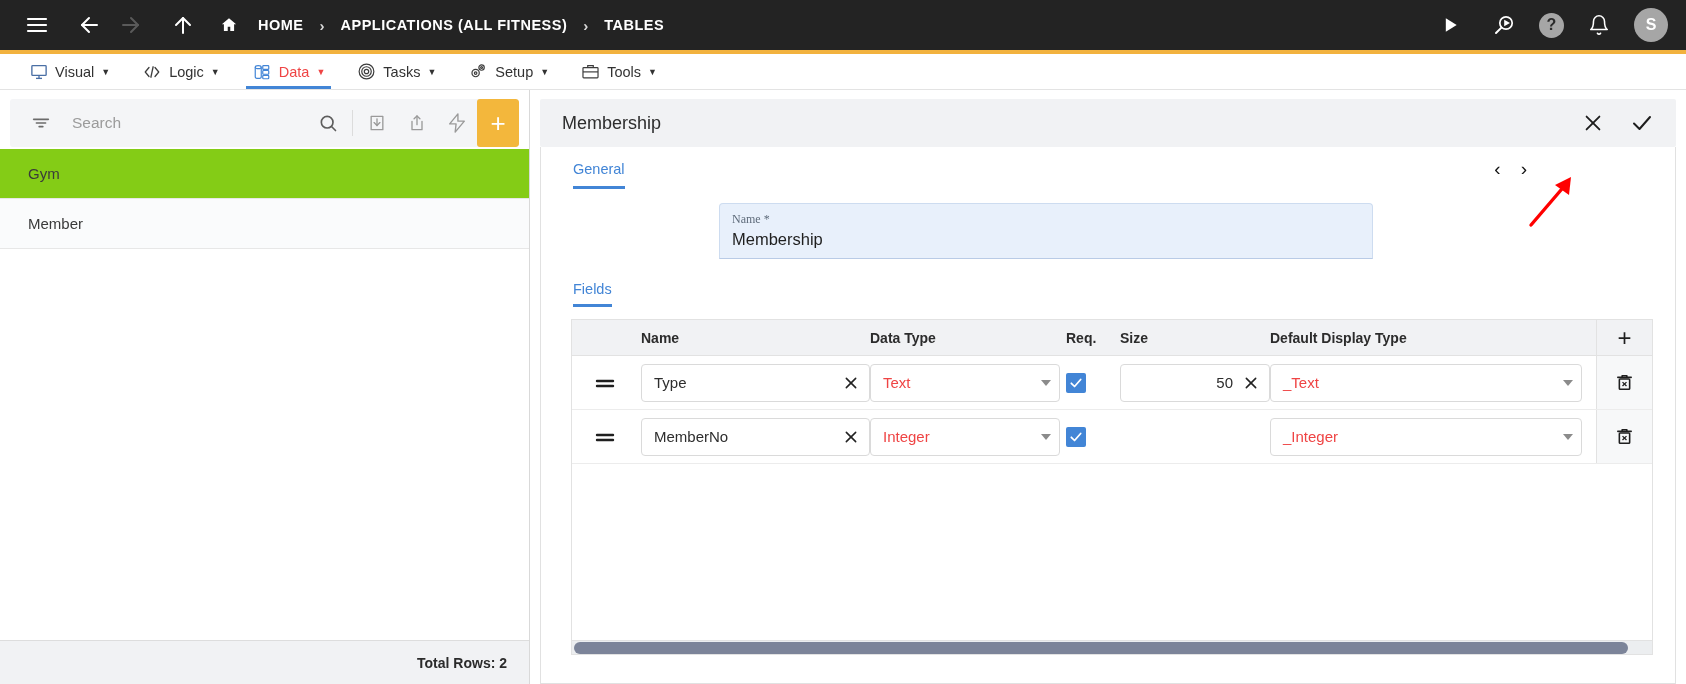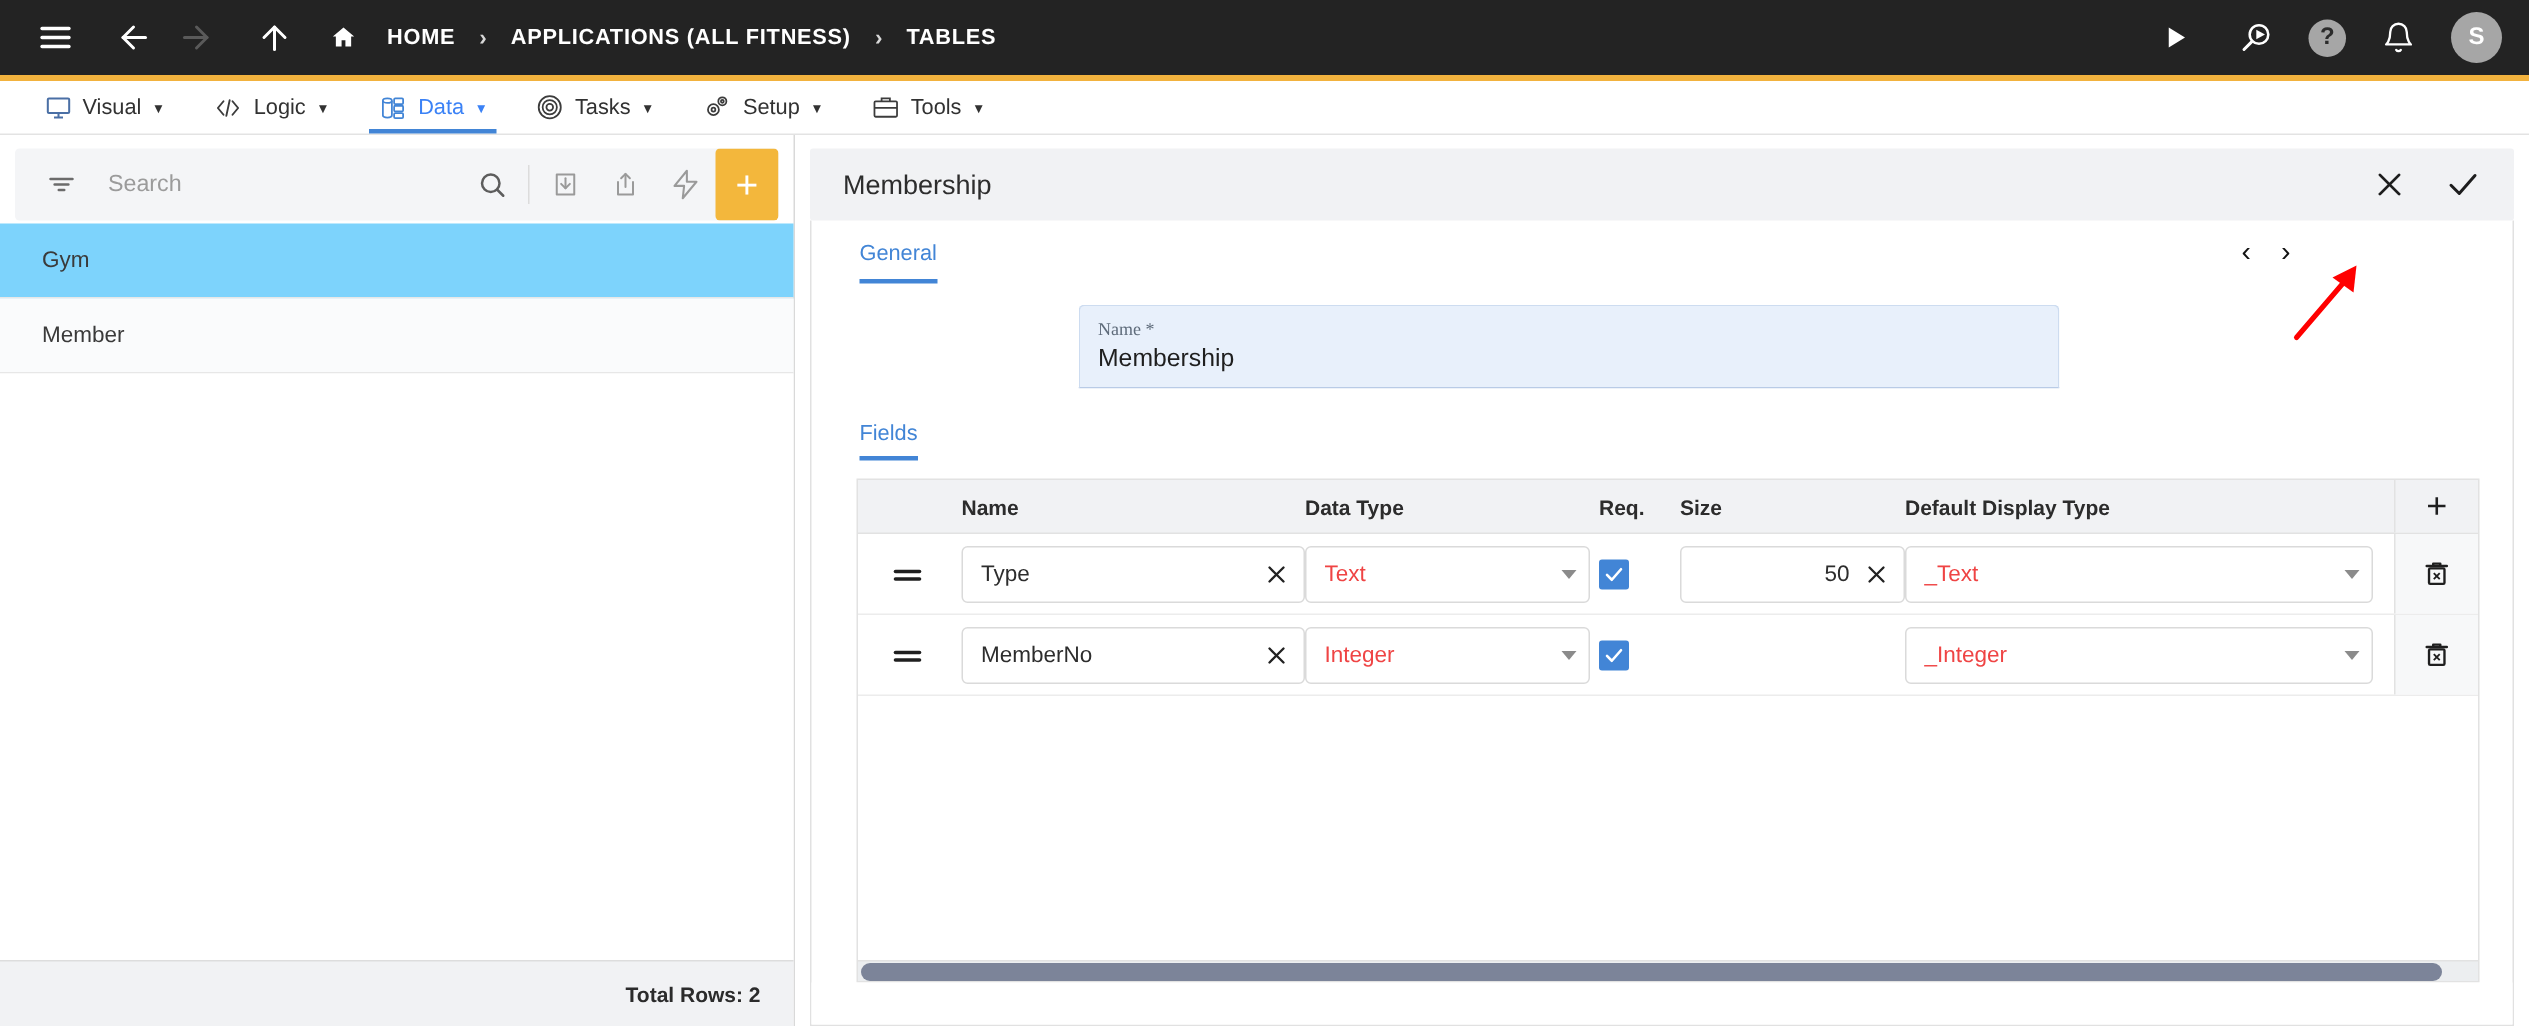--- a/index.html
+++ b/index.html
@@ -45,21 +45,21 @@
 
   
   .menubar {
     height: 36px; background: #ffffff; border-bottom: 1px solid #e3e3e3;
     display: flex; align-items: stretch; padding-left: 14px;
   }
   .menu-item {
     display: flex; align-items: center; gap: 7px; padding: 0 16px;
     font-size: 14.5px; color: #323232; cursor: pointer; position: relative;
   }
-  .menu-item.active { color: #3b82f6; }
+  .menu-item.active { color: #ef4444; }
   .menu-item.active::after {
     content: ""; position: absolute; left: 10px; right: 10px; bottom: 0;
     height: 3px; background: #4285d6;
   }
   .menu-caret { font-size: 9px; }
   .mi-icon { display: flex; align-items: center; }
 
   
   .body-wrap { display: flex; height: calc(684px - 50px - 4px - 36px); }
 
@@ -88,21 +88,21 @@
     width: 42px; height: 48px; background: #f3b73c; color: #ffffff;
     display: flex; align-items: center; justify-content: center;
     font-size: 26px; font-weight: 300; cursor: pointer; border-radius: 3px;
   }
   .grid-head {
     background: #f1f2f4; border-bottom: 3px solid #4285d6;
     padding: 16px 0 16px 28px; font-size: 15px; font-weight: bold; color: #2b2b2b;
   }
   .grid-row {
     padding: 16px 0 16px 28px; font-size: 15px; color: #3a3a3a;
-    border-bottom: 1px solid #e7e7e7; cursor: pointer; background: #7dd3fc;
+    border-bottom: 1px solid #e7e7e7; cursor: pointer; background: #84cc16;
   }
   .grid-row.alt { background: #fafbfc; }
   .grid-fill { flex: 1; background: #ffffff; }
   .sidebar-footer {
     height: 44px; background: #f1f2f4; border-top: 1px solid #dddddd;
     display: flex; align-items: center; justify-content: flex-end;
     padding-right: 22px; font-size: 14px; font-weight: bold; color: #2b2b2b;
   }
 
   

